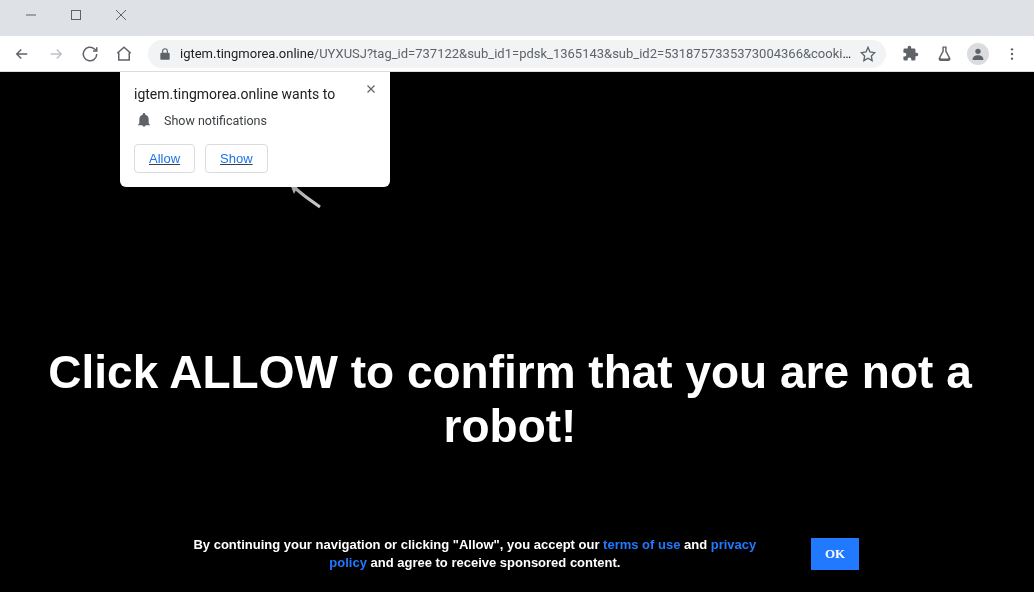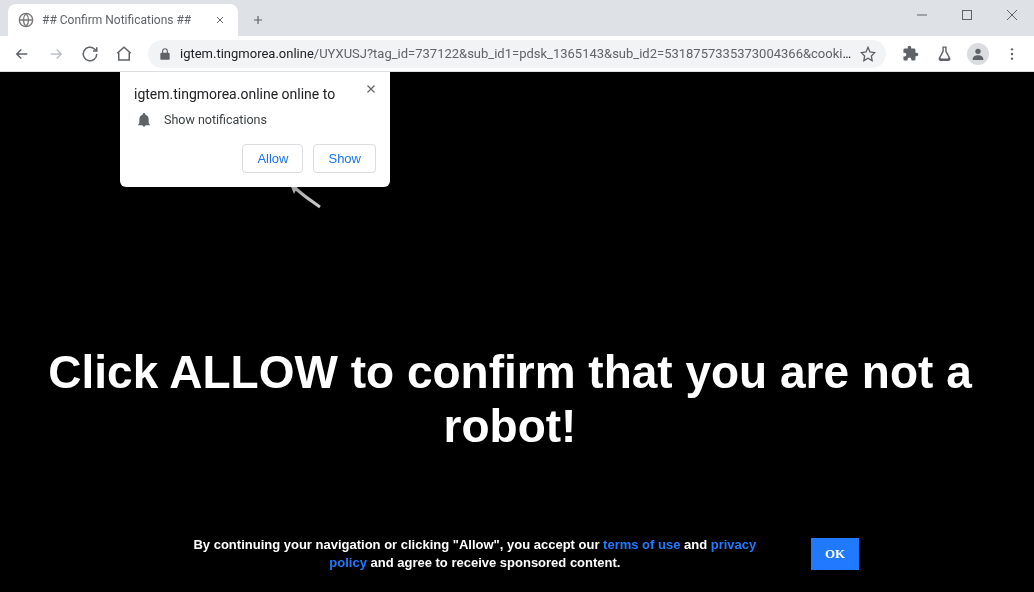--- a/index.html
+++ b/index.html
@@ -159,63 +159,42 @@
       font-size:13px;
       color:#3c4043;
       z-index:10;
     }
     .perm-close {
       position:absolute; top:8px; right:10px;
       width:18px; height:18px; display:flex; align-items:center; justify-content:center;
       color:#5f6368; cursor:pointer;
     }
     .perm-title { font-size:14px; color:#202124; margin-bottom:10px; padding-right:20px;}
-    .perm-row { display:flex; gap:12px; margin-bottom:16px; padding-left:2px;}
+    .perm-row { display:flex; align-items:center; gap:12px; margin-bottom:16px; padding-left:2px;}
     .perm-row .bell-icon { width:16px; height:16px; color:#5f6368; }
     .perm-row .bell-icon svg { width:16px; height:16px; }
     .perm-label { font-size:12.5px; color:#3c4043; }
-    .perm-buttons { display:flex; justify-content:flex-end; gap:10px; }
+    .perm-buttons { display:flex; gap:10px;text-decoration:underline; }
     .perm-btn {
       border:1px solid #dadce0; background:#fff; color:#1a73e8;
       padding: 6px 14px; font-size:13px; border-radius:4px; cursor:pointer;
     }
     
     
     .arrow-graphic {
       position:absolute;
       top: 100px; left: 270px;
       color:#c8c8c8;
       z-index:5;
     }
   </style>
 </head>
 <body>
 
 <div class="titlebar">
-  <div class="tabs-area">
-    <div class="tab">
-      <span class="globe-icon">
-        <svg viewBox="0 0 24 24" fill="none" stroke="#777" stroke-width="2">
-            <circle cx="12" cy="12" r="10"></circle>
-            <path d="M2 12h20M12 2a15 15 0 010 20M12 2a15 15 0 000 20"></path>
-          </svg>
-      </span>
-      <span class="tab-title">## Confirm Notifications ##</span>
-      <span class="tab-close">
-        <svg viewBox="0 0 24 24" width="12" height="12" stroke="currentColor" stroke-width="2">
-            <path d="M6 6l12 12M18 6L6 18"></path>
-          </svg>
-      </span>
-    </div>
-    <div class="new-tab">
-      <svg viewBox="0 0 24 24" width="14" height="14" stroke="currentColor" stroke-width="2">
-          <path d="M12 5v14M5 12h14"></path>
-        </svg>
-    </div>
-  </div>
   <div class="window-controls">
     <div class="win-btn">
       <svg viewBox="0 0 10 10" stroke="currentColor" stroke-width="1">
           <path d="M0 5h10"></path>
         </svg>
     </div>
     <div class="win-btn">
       <svg viewBox="0 0 10 10" fill="none" stroke="currentColor" stroke-width="1">
           <rect x="0.5" y="0.5" width="9" height="9"></rect>
         </svg>
@@ -302,21 +281,21 @@
       </svg>
   </div>
 
   <div class="perm-popup">
     <div class="perm-close">
       <svg viewBox="0 0 24 24" width="14" height="14" stroke="currentColor" stroke-width="2">
           <path d="M6 6l12 12M18 6L6 18"></path>
         </svg>
     </div>
     <div class="perm-title">
-      <span>igtem.tingmorea.online</span><span> online to</span>
+      <span>igtem.tingmorea.online</span><span> wants to</span>
     </div>
     <div class="perm-row">
       <span class="bell-icon">
         <svg viewBox="0 0 24 24" fill="currentColor">
             <path d="M12 22a2.5 2.5 0 002.45-2h-4.9A2.5 2.5 0 0012 22zm7-5V11a7 7 0 00-5-6.7V3.5a2 2 0 10-4 0v.8A7 7 0 005 11v6l-2 2v1h18v-1l-2-2z"></path>
           </svg>
       </span>
       <span class="perm-label">Show notifications</span>
     </div>
     <div class="perm-buttons">

